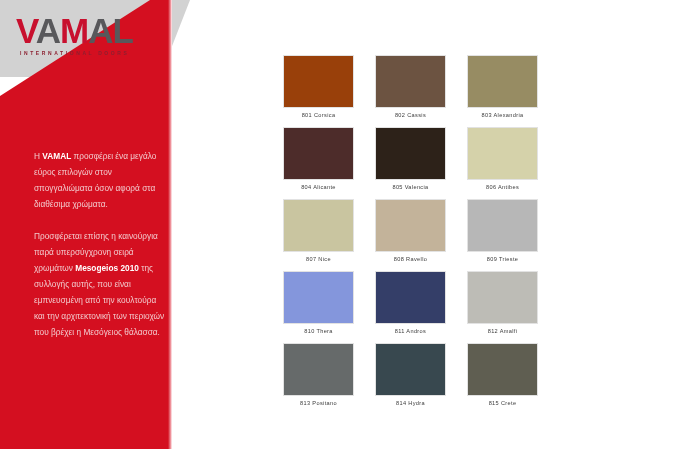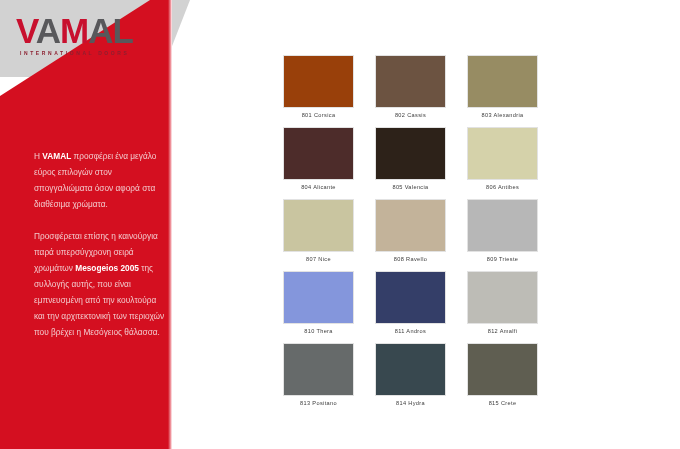--- a/index.html
+++ b/index.html
@@ -146,21 +146,21 @@
   <div class="red-panel"></div>
   <div class="red-edge"></div>
 
   <div class="logo">
     <div class="logo-word"><span class="lr">V</span><span class="lg">A</span><span class="lr">M</span><span class="lg">A</span><span class="lg">L</span></div>
     <div class="logo-sub">INTERNATIONAL DOORS</div>
   </div>
 
   <div class="side-copy">
     <p><span>Η </span><span class="brandname">VAMAL</span><span> προσφέρει ένα μεγάλο εύρος επιλογών στον σπογγαλιώματα όσον αφορά στα διαθέσιμα χρώματα.</span></p>
-    <p><span>Προσφέρεται επίσης η καινούργια παρά υπερσύγχρονη σειρά χρωμάτων </span><span class="highlight">Mesogeios 2005</span><span> της συλλογής αυτής, που είναι εμπνευσμένη από την κουλτούρα και την αρχιτεκτονική των περιοχών που βρέχει η Μεσόγειος θάλασσα.</span></p>
+    <p><span>Προσφέρεται επίσης η καινούργια παρά υπερσύγχρονη σειρά χρωμάτων </span><span class="highlight">Mesogeios 2010</span><span> της συλλογής αυτής, που είναι εμπνευσμένη από την κουλτούρα και την αρχιτεκτονική των περιοχών που βρέχει η Μεσόγειος θάλασσα.</span></p>
   </div>
 
   <div class="swatch-grid">
       <div class="swatch-cell">
         <div class="swatch-chip" style="background: rgb(153, 64, 10);"></div>
         <div class="swatch-label">801 Corsica</div>
       </div>
       <div class="swatch-cell">
         <div class="swatch-chip" style="background: rgb(108, 83, 65);"></div>
         <div class="swatch-label">802 Cassis</div>

